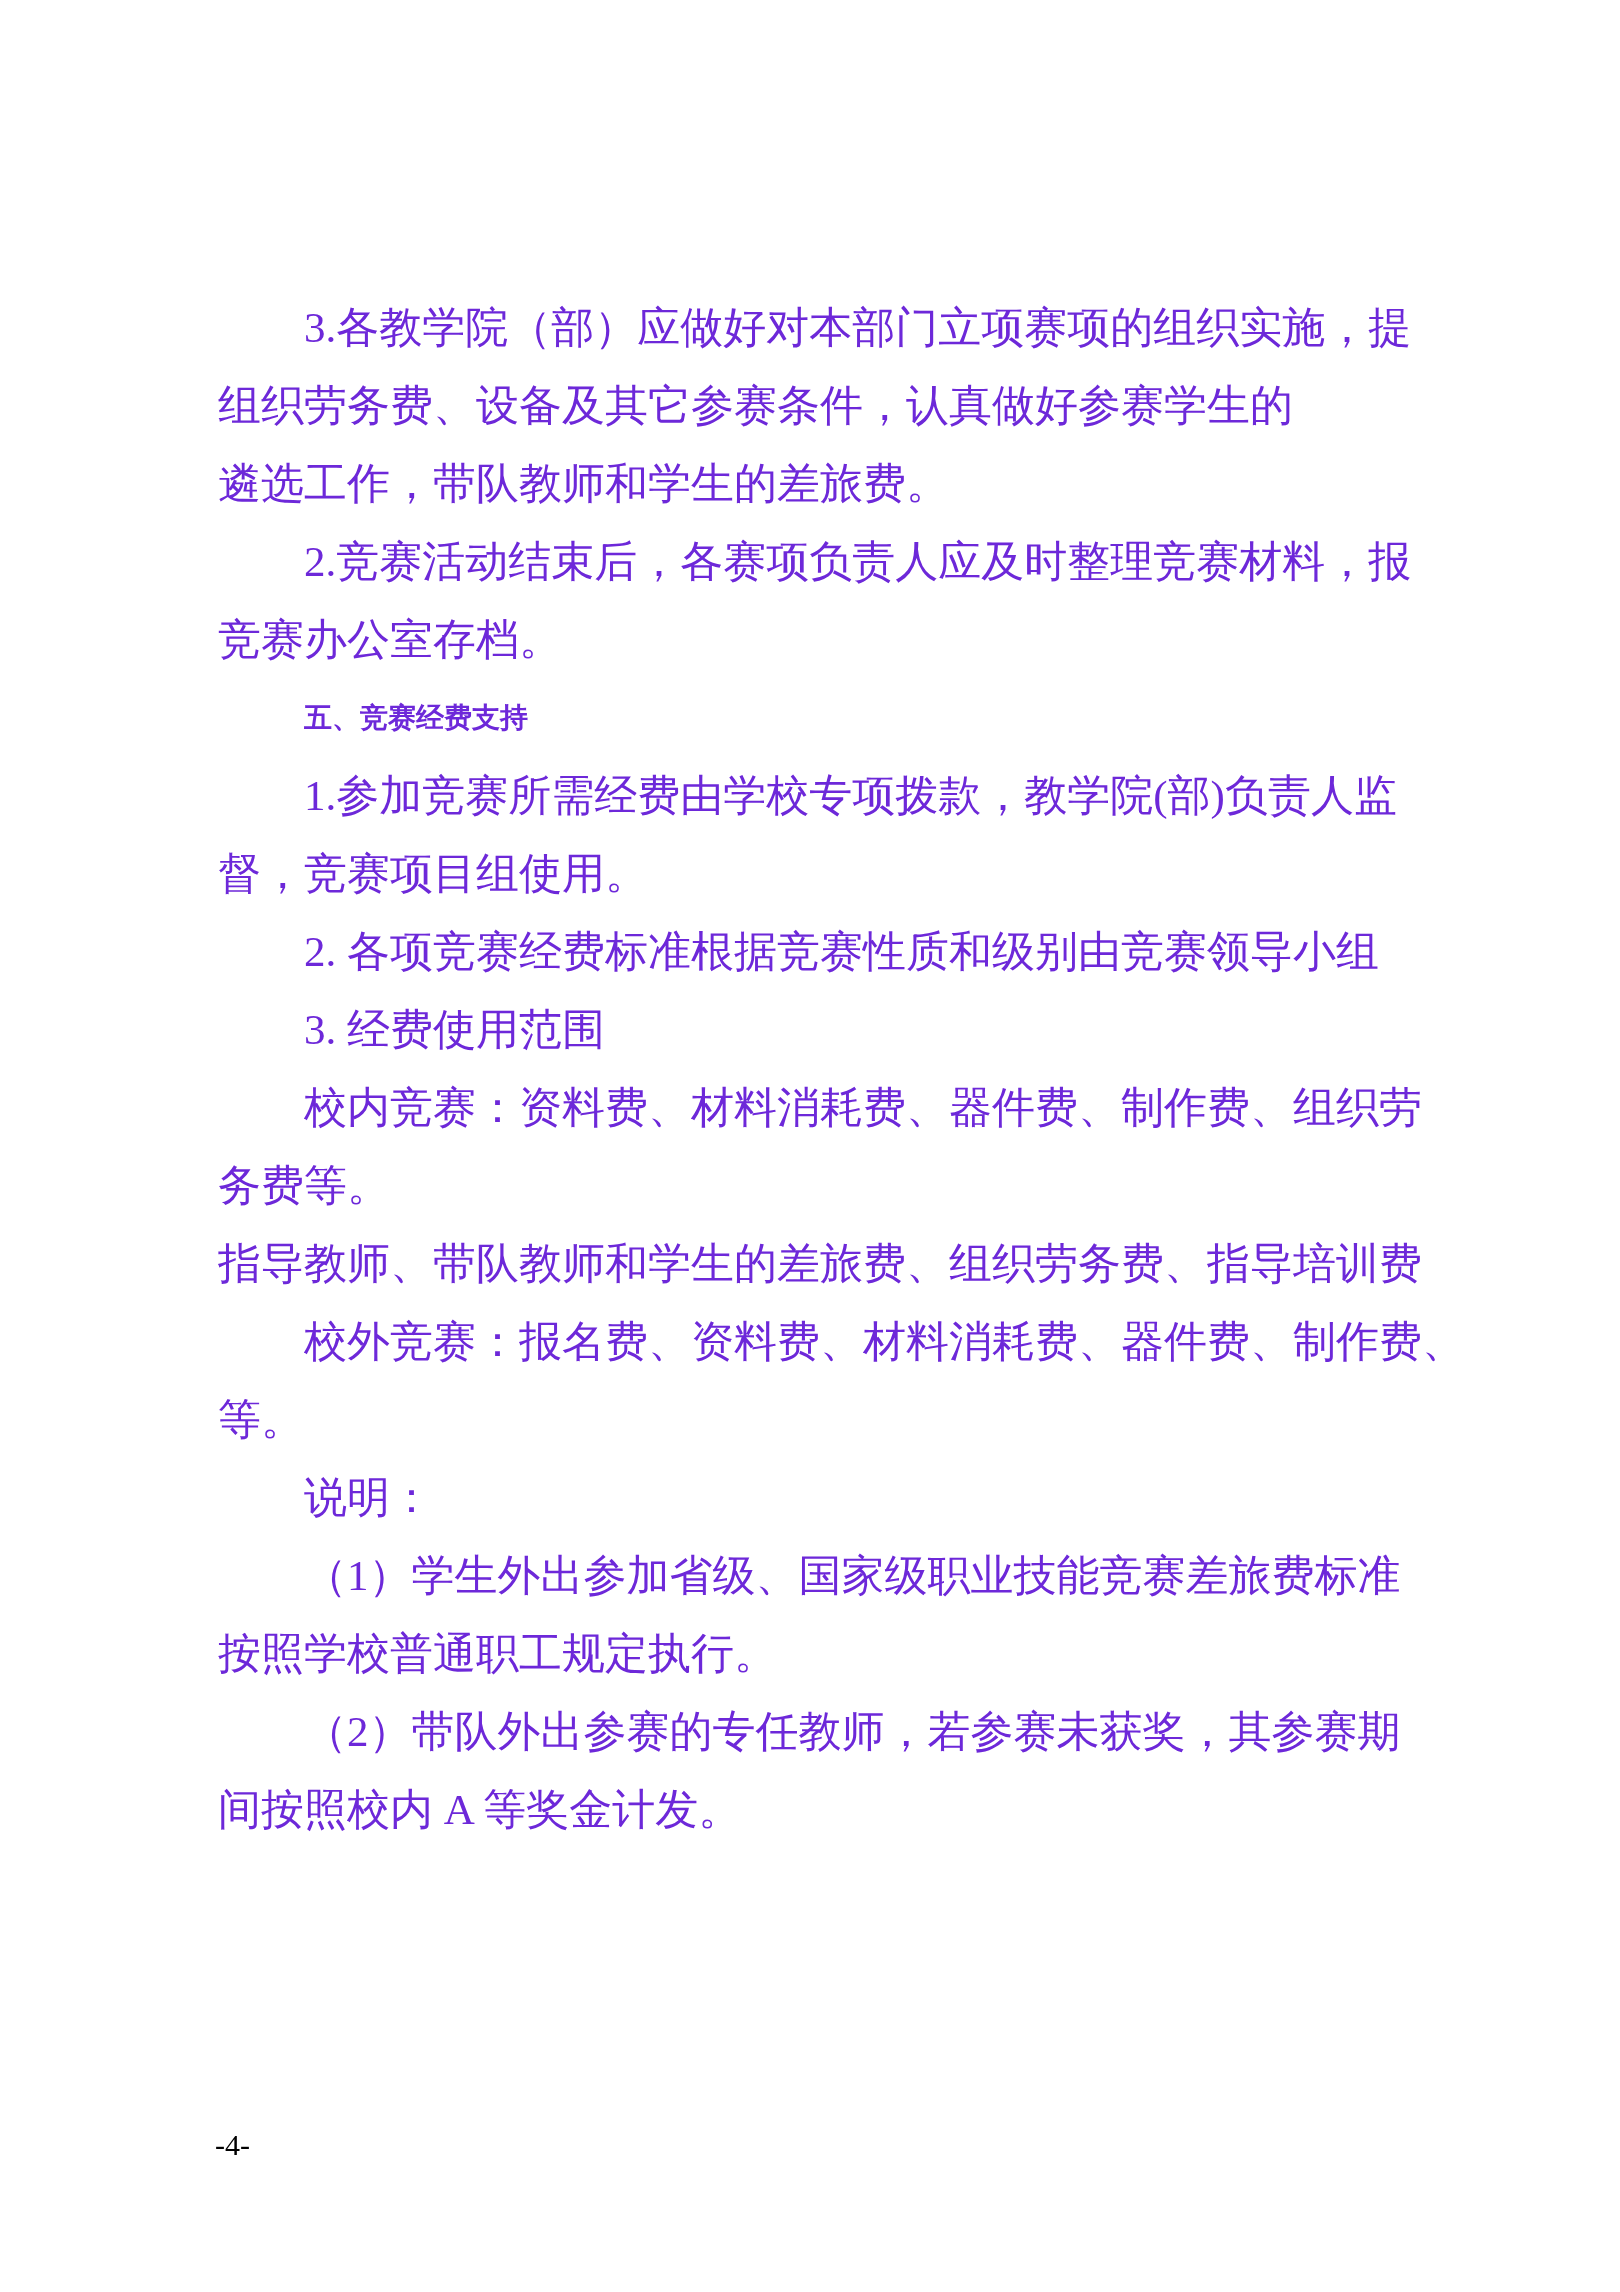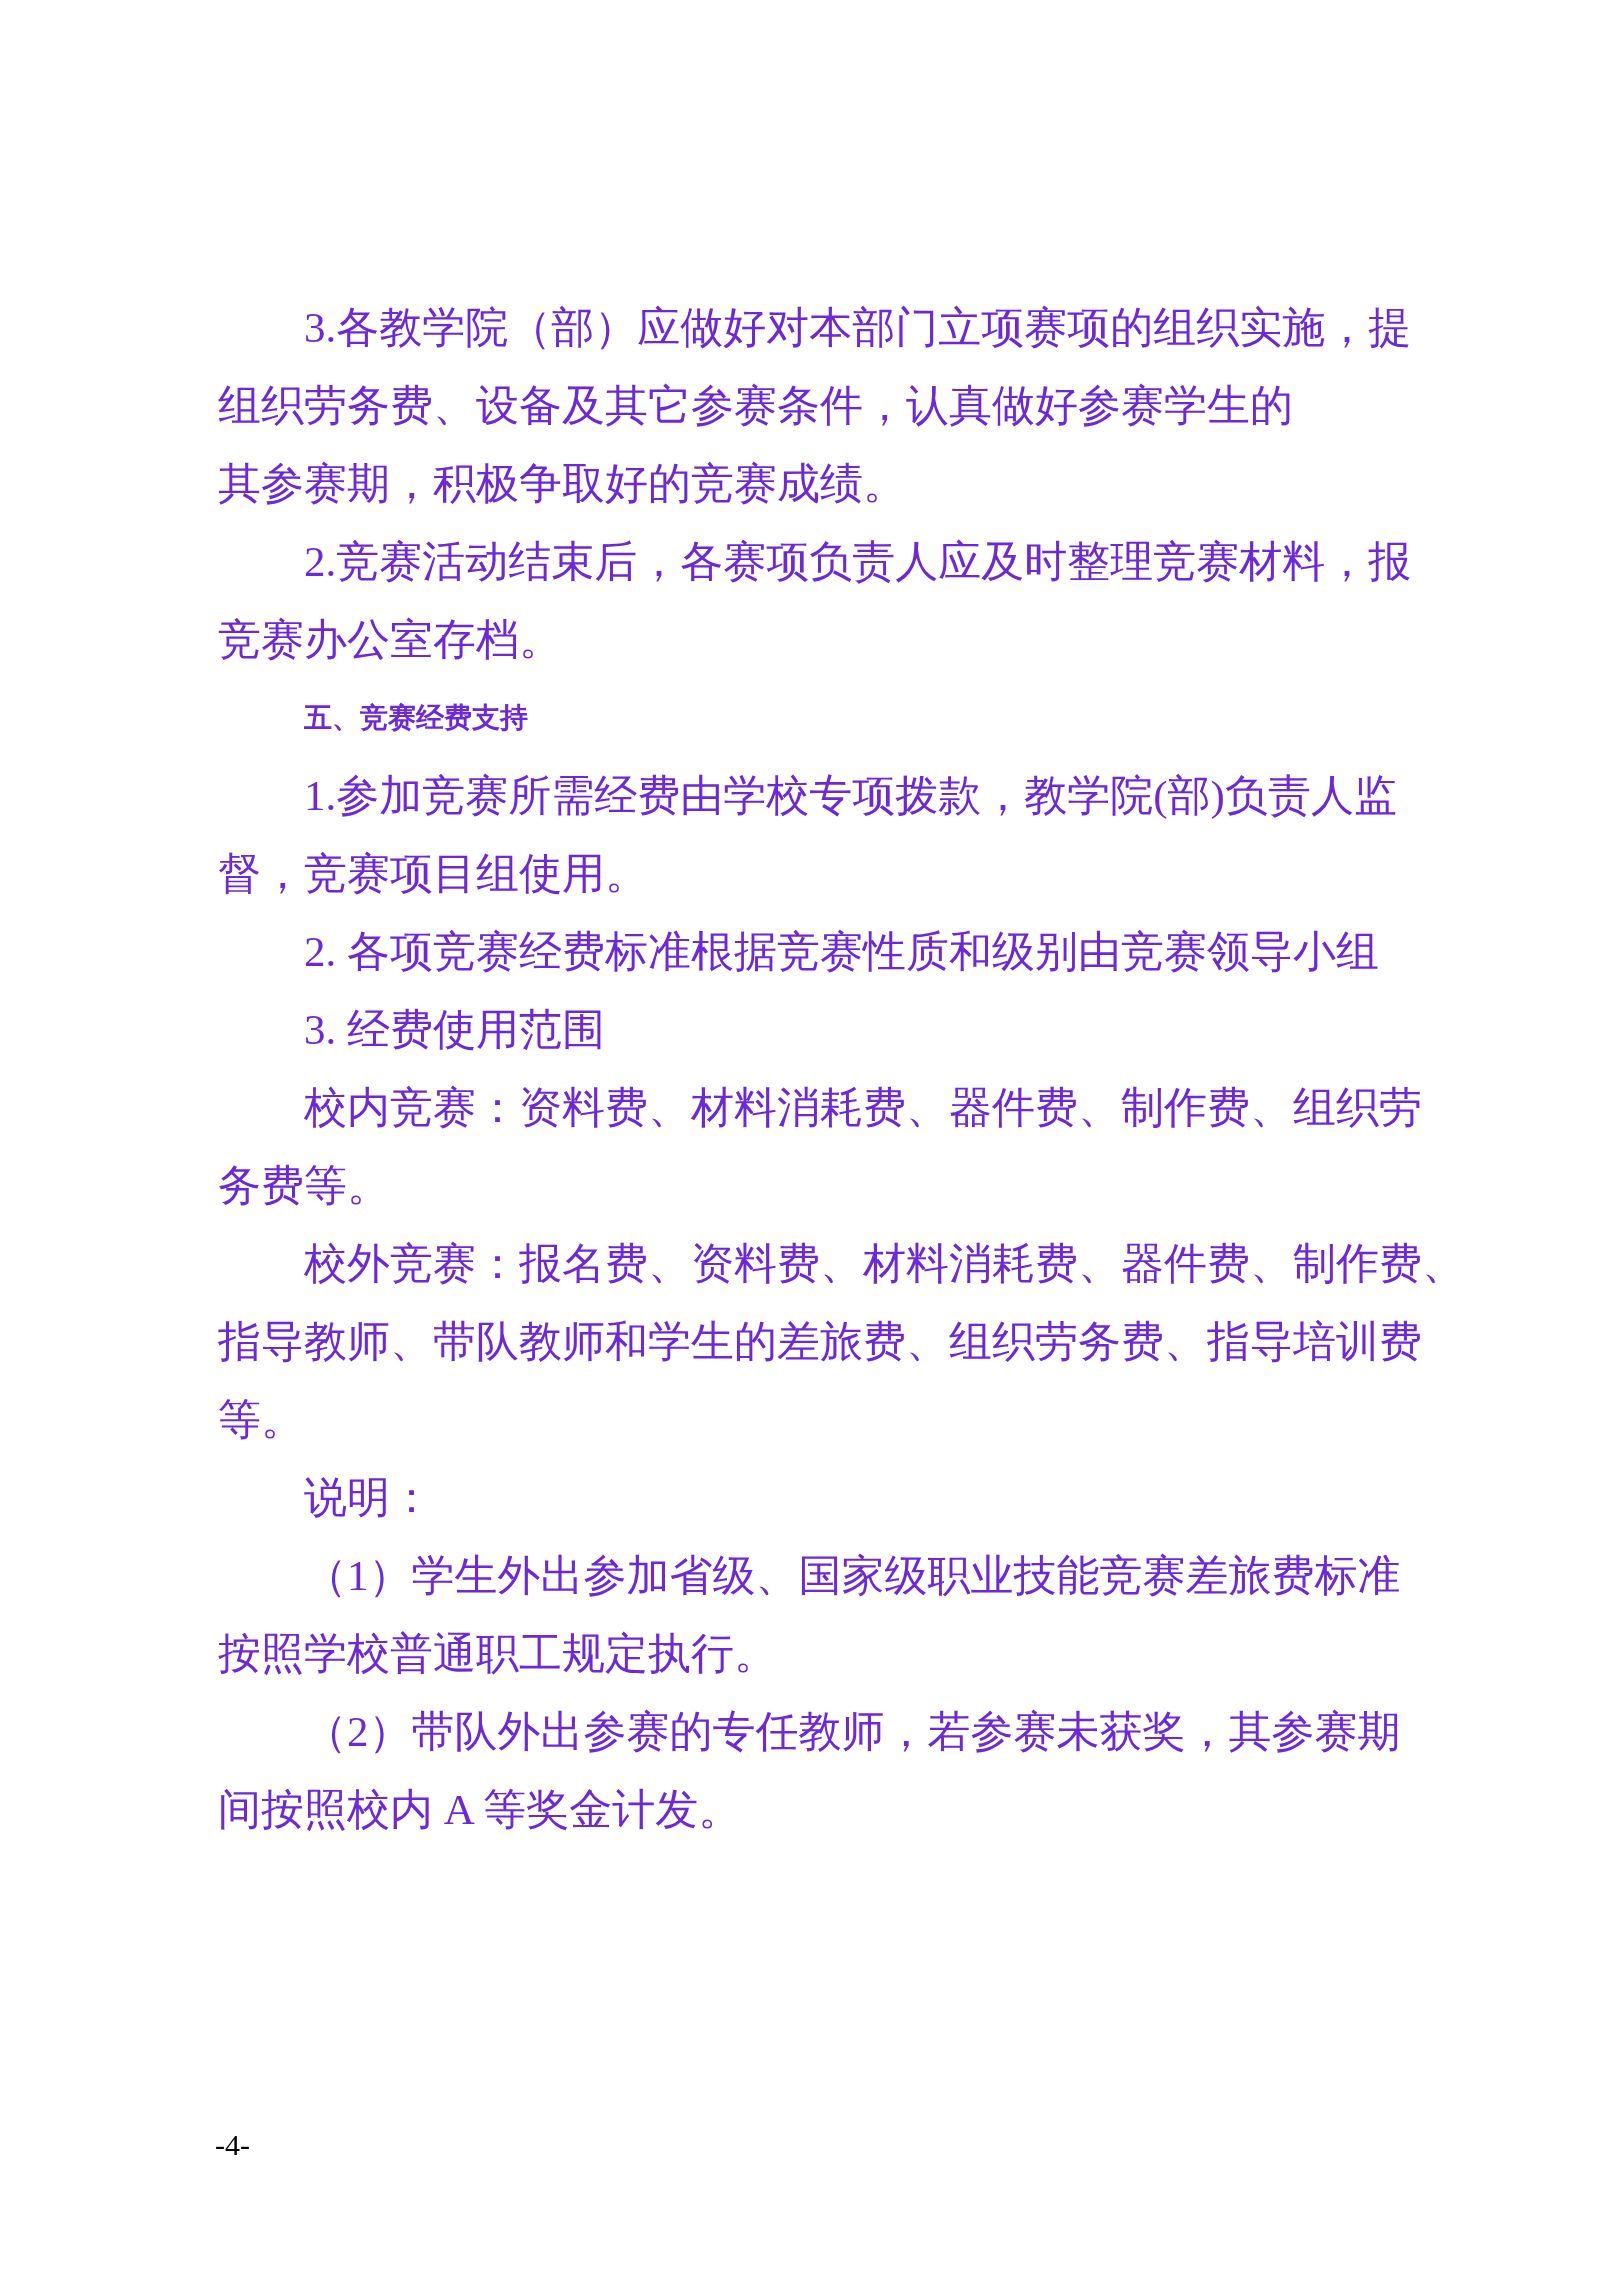--- a/index.html
+++ b/index.html
@@ -49,32 +49,32 @@
     font-family: "Liberation Serif", serif;
   }
 </style>
 </head>
 <body>
 
 <div class="page">
   <div class="doc-body">
       <div class="line indent">3.各教学院（部）应做好对本部门立项赛项的组织实施，提</div>
       <div class="line">组织劳务费、设备及其它参赛条件，认真做好参赛学生的</div>
-      <div class="line">其参赛期，积极争取好的竞赛成绩。</div>
+      <div class="line">遴选工作，带队教师和学生的差旅费。</div>
       <div class="line indent">2.竞赛活动结束后，各赛项负责人应及时整理竞赛材料，报</div>
       <div class="line">竞赛办公室存档。</div>
       <div class="line indent heading">五、竞赛经费支持</div>
       <div class="line indent">1.参加竞赛所需经费由学校专项拨款，教学院(部)负责人监</div>
       <div class="line">督，竞赛项目组使用。</div>
       <div class="line indent">2. 各项竞赛经费标准根据竞赛性质和级别由竞赛领导小组</div>
       <div class="line indent">3. 经费使用范围</div>
       <div class="line indent">校内竞赛：资料费、材料消耗费、器件费、制作费、组织劳</div>
       <div class="line">务费等。</div>
+      <div class="line">指导教师、带队教师和学生的差旅费、组织劳务费、指导培训费</div>
       <div class="line indent">校外竞赛：报名费、资料费、材料消耗费、器件费、制作费、</div>
-      <div class="line">指导教师、带队教师和学生的差旅费、组织劳务费、指导培训费</div>
       <div class="line">等。</div>
       <div class="line indent">说明：</div>
       <div class="line indent">（1）学生外出参加省级、国家级职业技能竞赛差旅费标准</div>
       <div class="line">按照学校普通职工规定执行。</div>
       <div class="line indent">（2）带队外出参赛的专任教师，若参赛未获奖，其参赛期</div>
       <div class="line">间按照校内 A 等奖金计发。</div>
     </div>
   <div class="page-number">-4-</div>
 </div>
 

